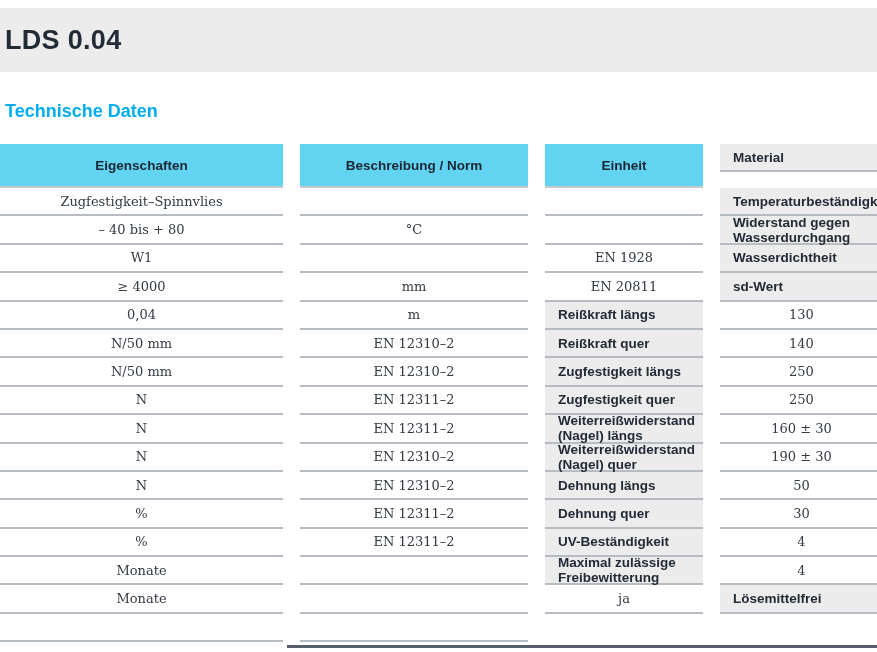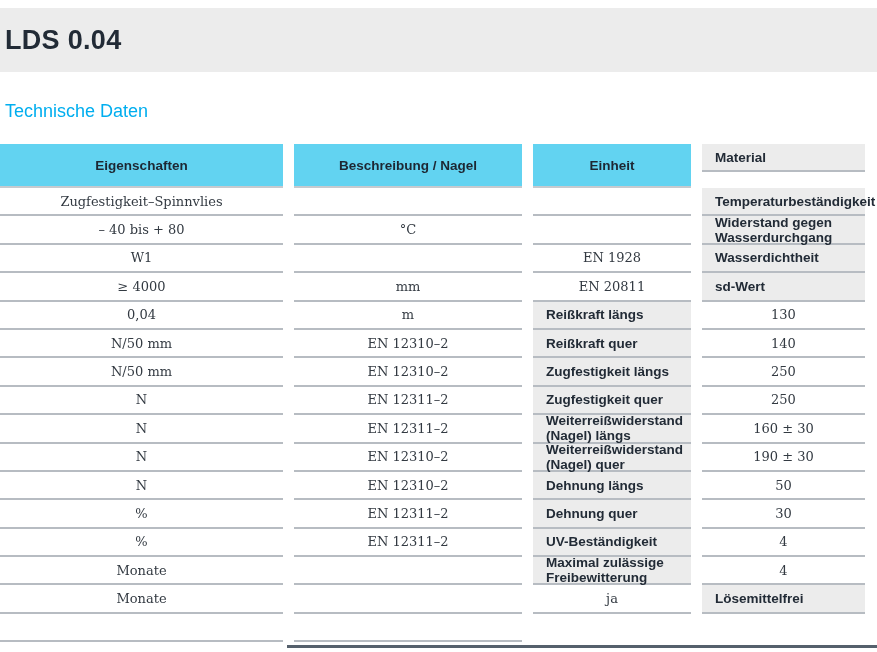--- a/index.html
+++ b/index.html
@@ -19,28 +19,28 @@
     padding:0 25px 0 5px;
   }
   .product-title {
     font-size:27px; font-weight:bold; color:#222b36; letter-spacing:0.3px;
   }
   .doc-label {
     font-size:15px; color:#222b36;
   }
   .section-title {
     position:absolute; left:5px; top:101px;
-    font-size:18px; font-weight:normal; color:#00aeef;
+    font-size:18px; font-weight:bold; color:#00aeef;
   }
   .data-table {
     position:absolute; left:0; top:144px;
     width:853px;
     display:grid;
     grid-template-columns:283px 228px 158px 163px;
-    column-gap:11px;
+    column-gap:17px;
   }
   .th {
     height:44px;
     background:#62d3f1;
     color:#1d2733;
     font-weight:bold;
     font-size:13.5px;
     display:flex; align-items:center; justify-content:center;
     border-bottom:2px solid #c6cacf;
     box-sizing:border-box;
@@ -74,21 +74,21 @@
 <body>
 
 <div class="top-band">
   <div class="product-title">LDS 0.04</div>
 </div>
 
 <div class="section-title">Technische Daten</div>
 
 <div class="data-table">
     <div class="th">Eigenschaften</div>
-    <div class="th">Beschreibung / Nagel</div>
+    <div class="th">Beschreibung / Norm</div>
     <div class="th">Einheit</div>
     <div class="cell prop">Material</div>
     <div class="cell val">Zugfestigkeit–Spinnvlies</div>
     <div class="cell val"></div>
     <div class="cell val"></div>
     <div class="cell prop">Temperaturbeständigkeit</div>
     <div class="cell val">– 40 bis + 80</div>
     <div class="cell val">°C</div>
     <div class="cell val"></div>
     <div class="cell prop">Widerstand gegen Wasserdurchgang</div>

